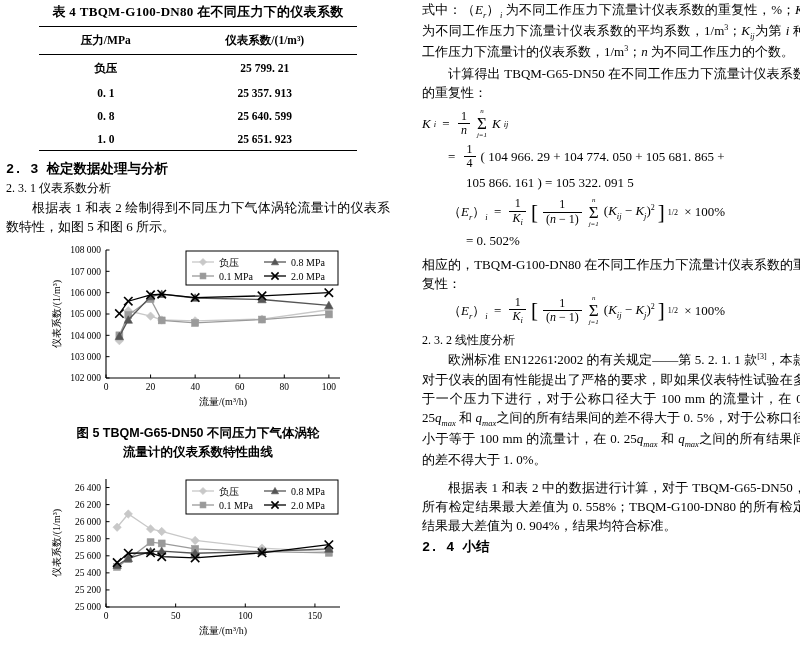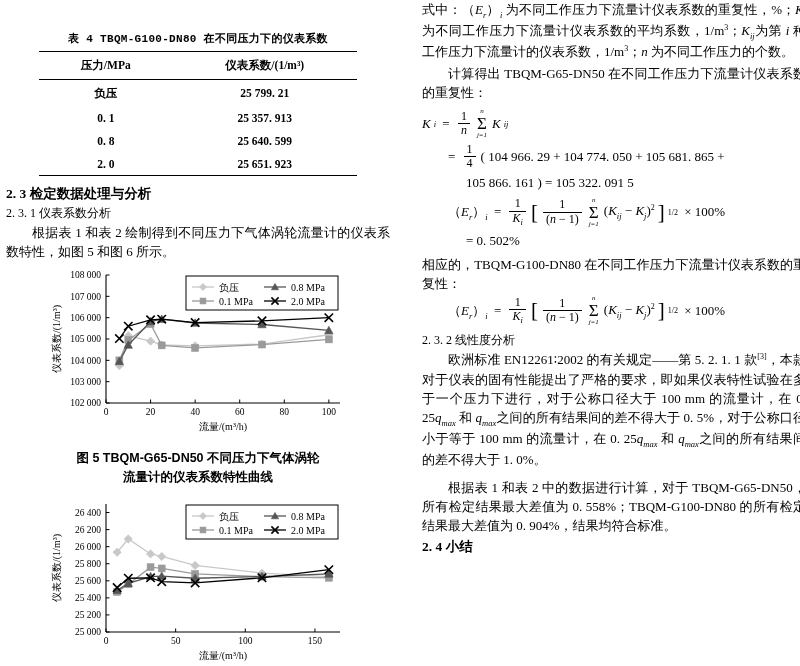--- a/index.html
+++ b/index.html
@@ -28,25 +28,24 @@
   .col-right {
     position: absolute;
     left: 416px; top: 0;
     width: 396px; height: 666px;
   }
 
   
   .table-title {
     text-align: center;
     font-weight: bold;
-    font-size: 11px;
+    font-size: 13px;
     letter-spacing: .3px;
     padding: 3px 0 5px 0;
-    font-family: Liberation Mono, monospace;
-    margin-top: 28px;
+    font-family: Liberation Serif, serif;
   }
   table.t4 {
     width: 318px;
     margin: 0 auto;
     border-collapse: collapse;
     font-size: 11.5px;
   }
   table.t4 th, table.t4 td {
     text-align: center;
     padding: 5.5px 0 5.5px 0;
@@ -63,21 +62,21 @@
   }
   .col-a { width: 42%; }
   .col-b { width: 58%; }
   sup.sup { font-size: 8px; vertical-align: super; }
 
   
   .h-bold {
     font-weight: bold;
     font-size: 13.5px;
     margin: 9px 0 2px 0;
-    font-family: Liberation Serif, serif;
+    font-family: Liberation Mono, monospace;
   }
   .h-sub {
     font-size: 12px;
     margin: 2px 0 1px 0;
   }
   p.body {
     font-size: 13px;
     line-height: 1.48;
     margin: 0;
     text-align: justify;
@@ -176,21 +175,21 @@
         </tr>
         <tr>
           <td>0. 1</td>
           <td>25 357. 913</td>
         </tr>
         <tr>
           <td>0. 8</td>
           <td>25 640. 599</td>
         </tr>
         <tr>
-          <td>2. 0</td>
+          <td>1. 0</td>
           <td>25 651. 923</td>
         </tr>
       </tbody>
     </table>
 
     <div class="pad">
       <div class="h-bold">2. 3   检定数据处理与分析</div>
       <div class="h-sub">2. 3. 1   仪表系数分析</div>
       <p class="body indent">根据表 1 和表 2 绘制得到不同压力下气体涡轮流量计的仪表系数特性，如图 5 和图 6 所示。</p>
     </div>

